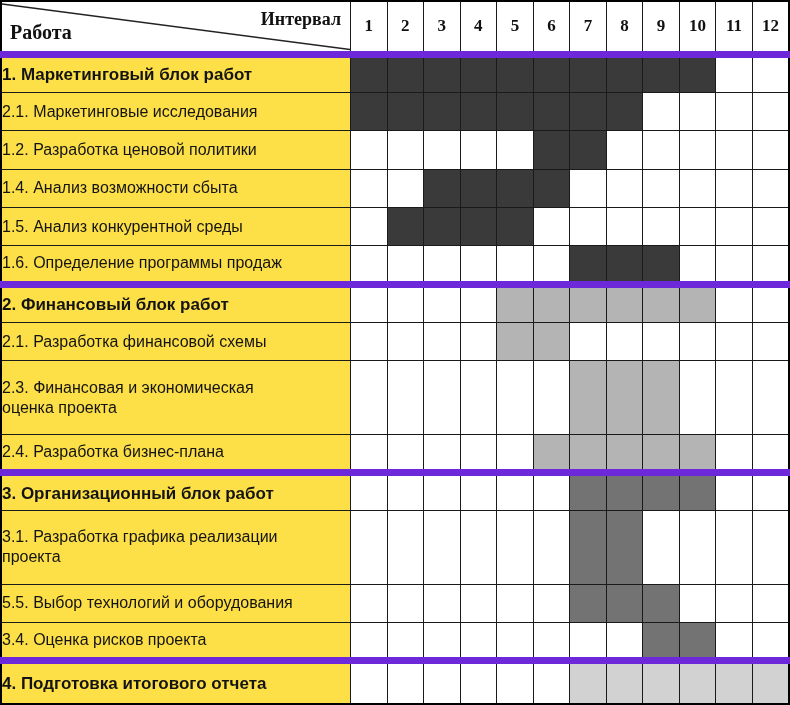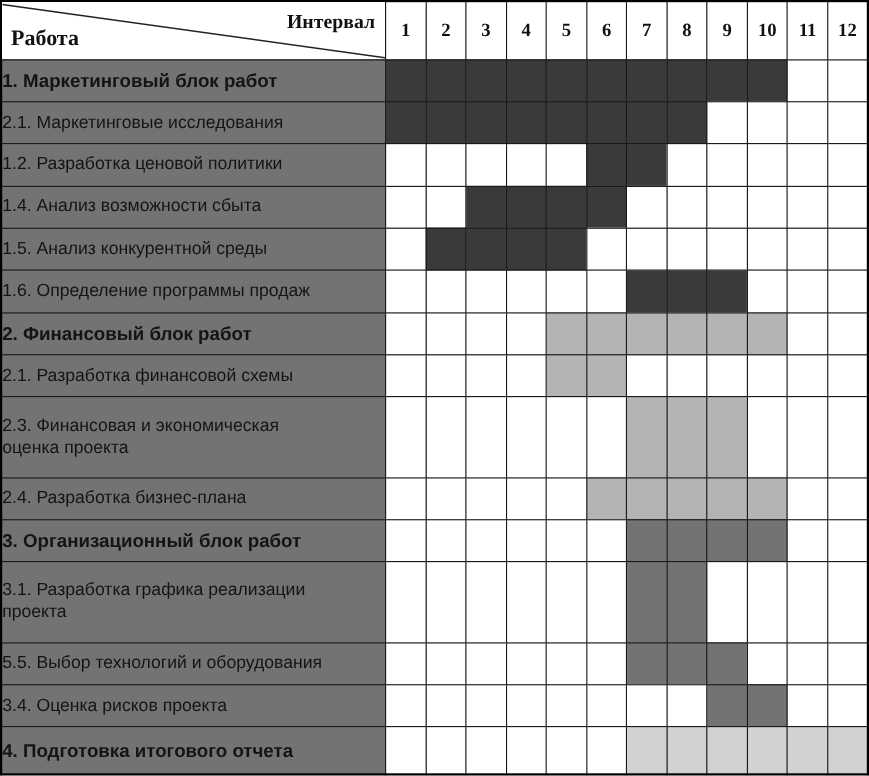--- a/index.html
+++ b/index.html
@@ -3,21 +3,21 @@
 <meta charset="utf-8">
 <style>
   html, body { margin: 0; padding: 0; background: #ffffff; }
   .wrap {
     width: 790px; height: 705px; box-sizing: border-box;
     font-family: "Liberation Sans", sans-serif;
   }
   table.gantt {
     width: 790px; height: 705px;
     border-collapse: collapse; table-layout: fixed;
-    border: 2px solid #000; background: #737373;
+    border: 2px solid #000; background: #fde047;
   }
   table.gantt th, table.gantt td {
     border: 1px solid #1a1a1a; padding: 0;
   }
   thead tr { height: 53px; }
   thead th { border-bottom: 3px solid #000; background: #fff; }
   th.corner { width: 348px; position: relative; overflow: hidden; }
   th.corner svg.diag { position: absolute; left: 0; top: 0; width: 100%; height: 100%; display: block; }
   .corner-top {
     position: absolute; top: 7px; right: 9px;
@@ -27,21 +27,21 @@
     position: absolute; bottom: 7px; left: 8px;
     font-family: "Liberation Serif", serif; font-weight: bold; font-size: 20px; color: #111; margin-top: 32px;
   }
   th.num {
     font-family: "Liberation Serif", serif; font-weight: bold; font-size: 17px;
     color: #111; text-align: center; vertical-align: middle;
   }
   tr.row { height: 33px; }
   tr.row.tall { height: 63px; }
   tr.row:last-child { height: 37px; }
-  tr.row.block td { border-top: 1px solid #6d28d9; }
+  tr.row.block td { border-top: 7px solid #6d28d9; }
   td.label {
     text-align: left; vertical-align: middle;
     padding: 2px 4px 2px 8px;
     font-size: 16px; line-height: 1.25; color: #141414;
     white-space: pre-line; overflow: hidden;
   }
   td.label.bold { font-weight: bold; font-size: 17px; }
   td.cell { background: #fff; }
 </style>
 </head>

